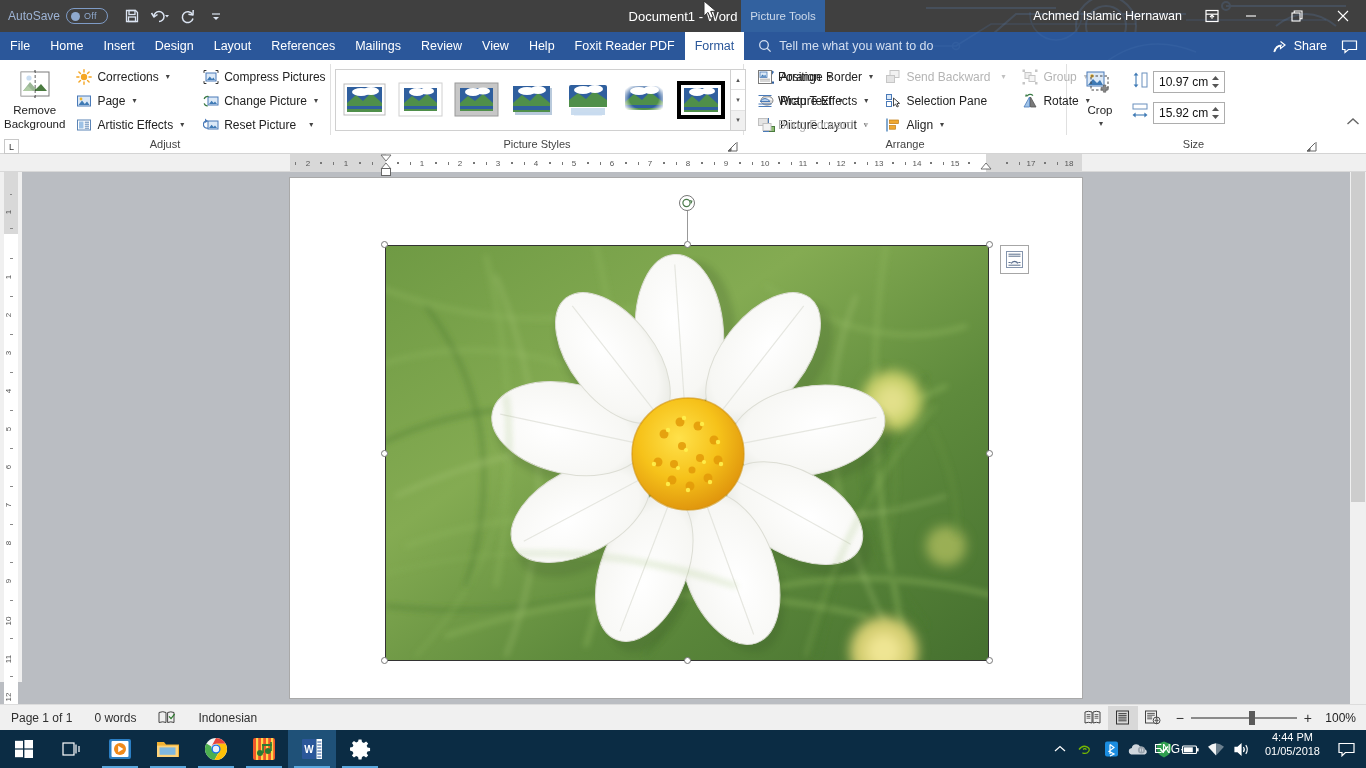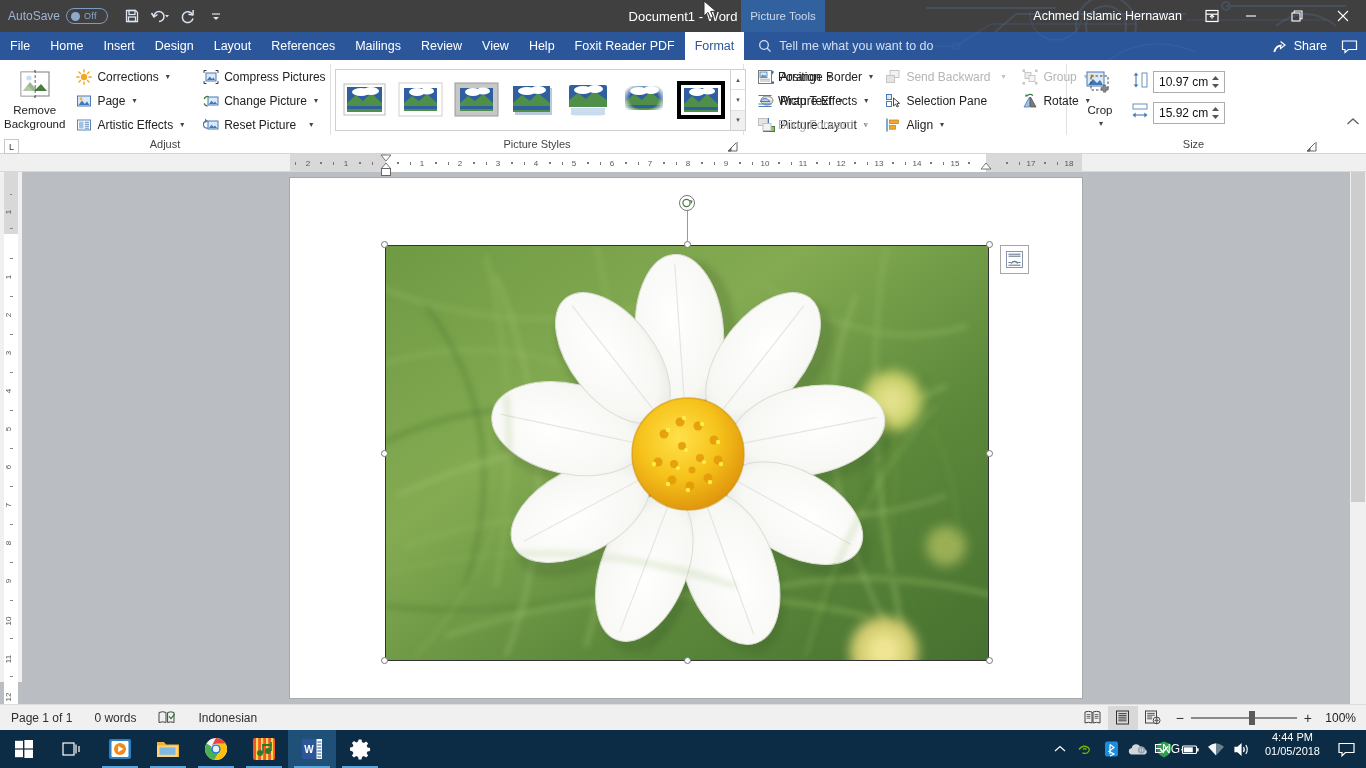--- a/index.html
+++ b/index.html
@@ -704,20 +704,21 @@
                 <path d="M8.5 4 L8.5 14 L14 14Z" fill="#7a7a7a" stroke="#555" stroke-width=".8"></path>
                 <path d="M5 3 a4 4 0 0 1 6 -.4" fill="none" stroke="#3a7a45" stroke-width="1.2"></path>
                 <path d="M4 0.8 L5.6 3.4 L3 3.6Z" fill="#3a7a45"></path>
               </svg>
             </span>
             <span>Rotate</span>
             <span class="caret">▾</span>
           </div>
         </div>
       </div>
+      <div class="group-label">Arrange</div>
     </div>
     <div class="group-sep"></div>
 
     <div class="group" style="width:auto; flex:1">
       <div class="group-body" style="padding-left:8px">
         <div class="bigbtn" style="width:50px">
           <span class="ico">
             <svg width="32" height="30" viewBox="0 0 32 30">
               <rect x="3" y="2" width="17" height="14" fill="#dce9f7" stroke="#4a7ab8"></rect>
               <path d="M4 15 L9 9 L13 13 L16 10 L19 15Z" fill="#3f7ab5"></path>

